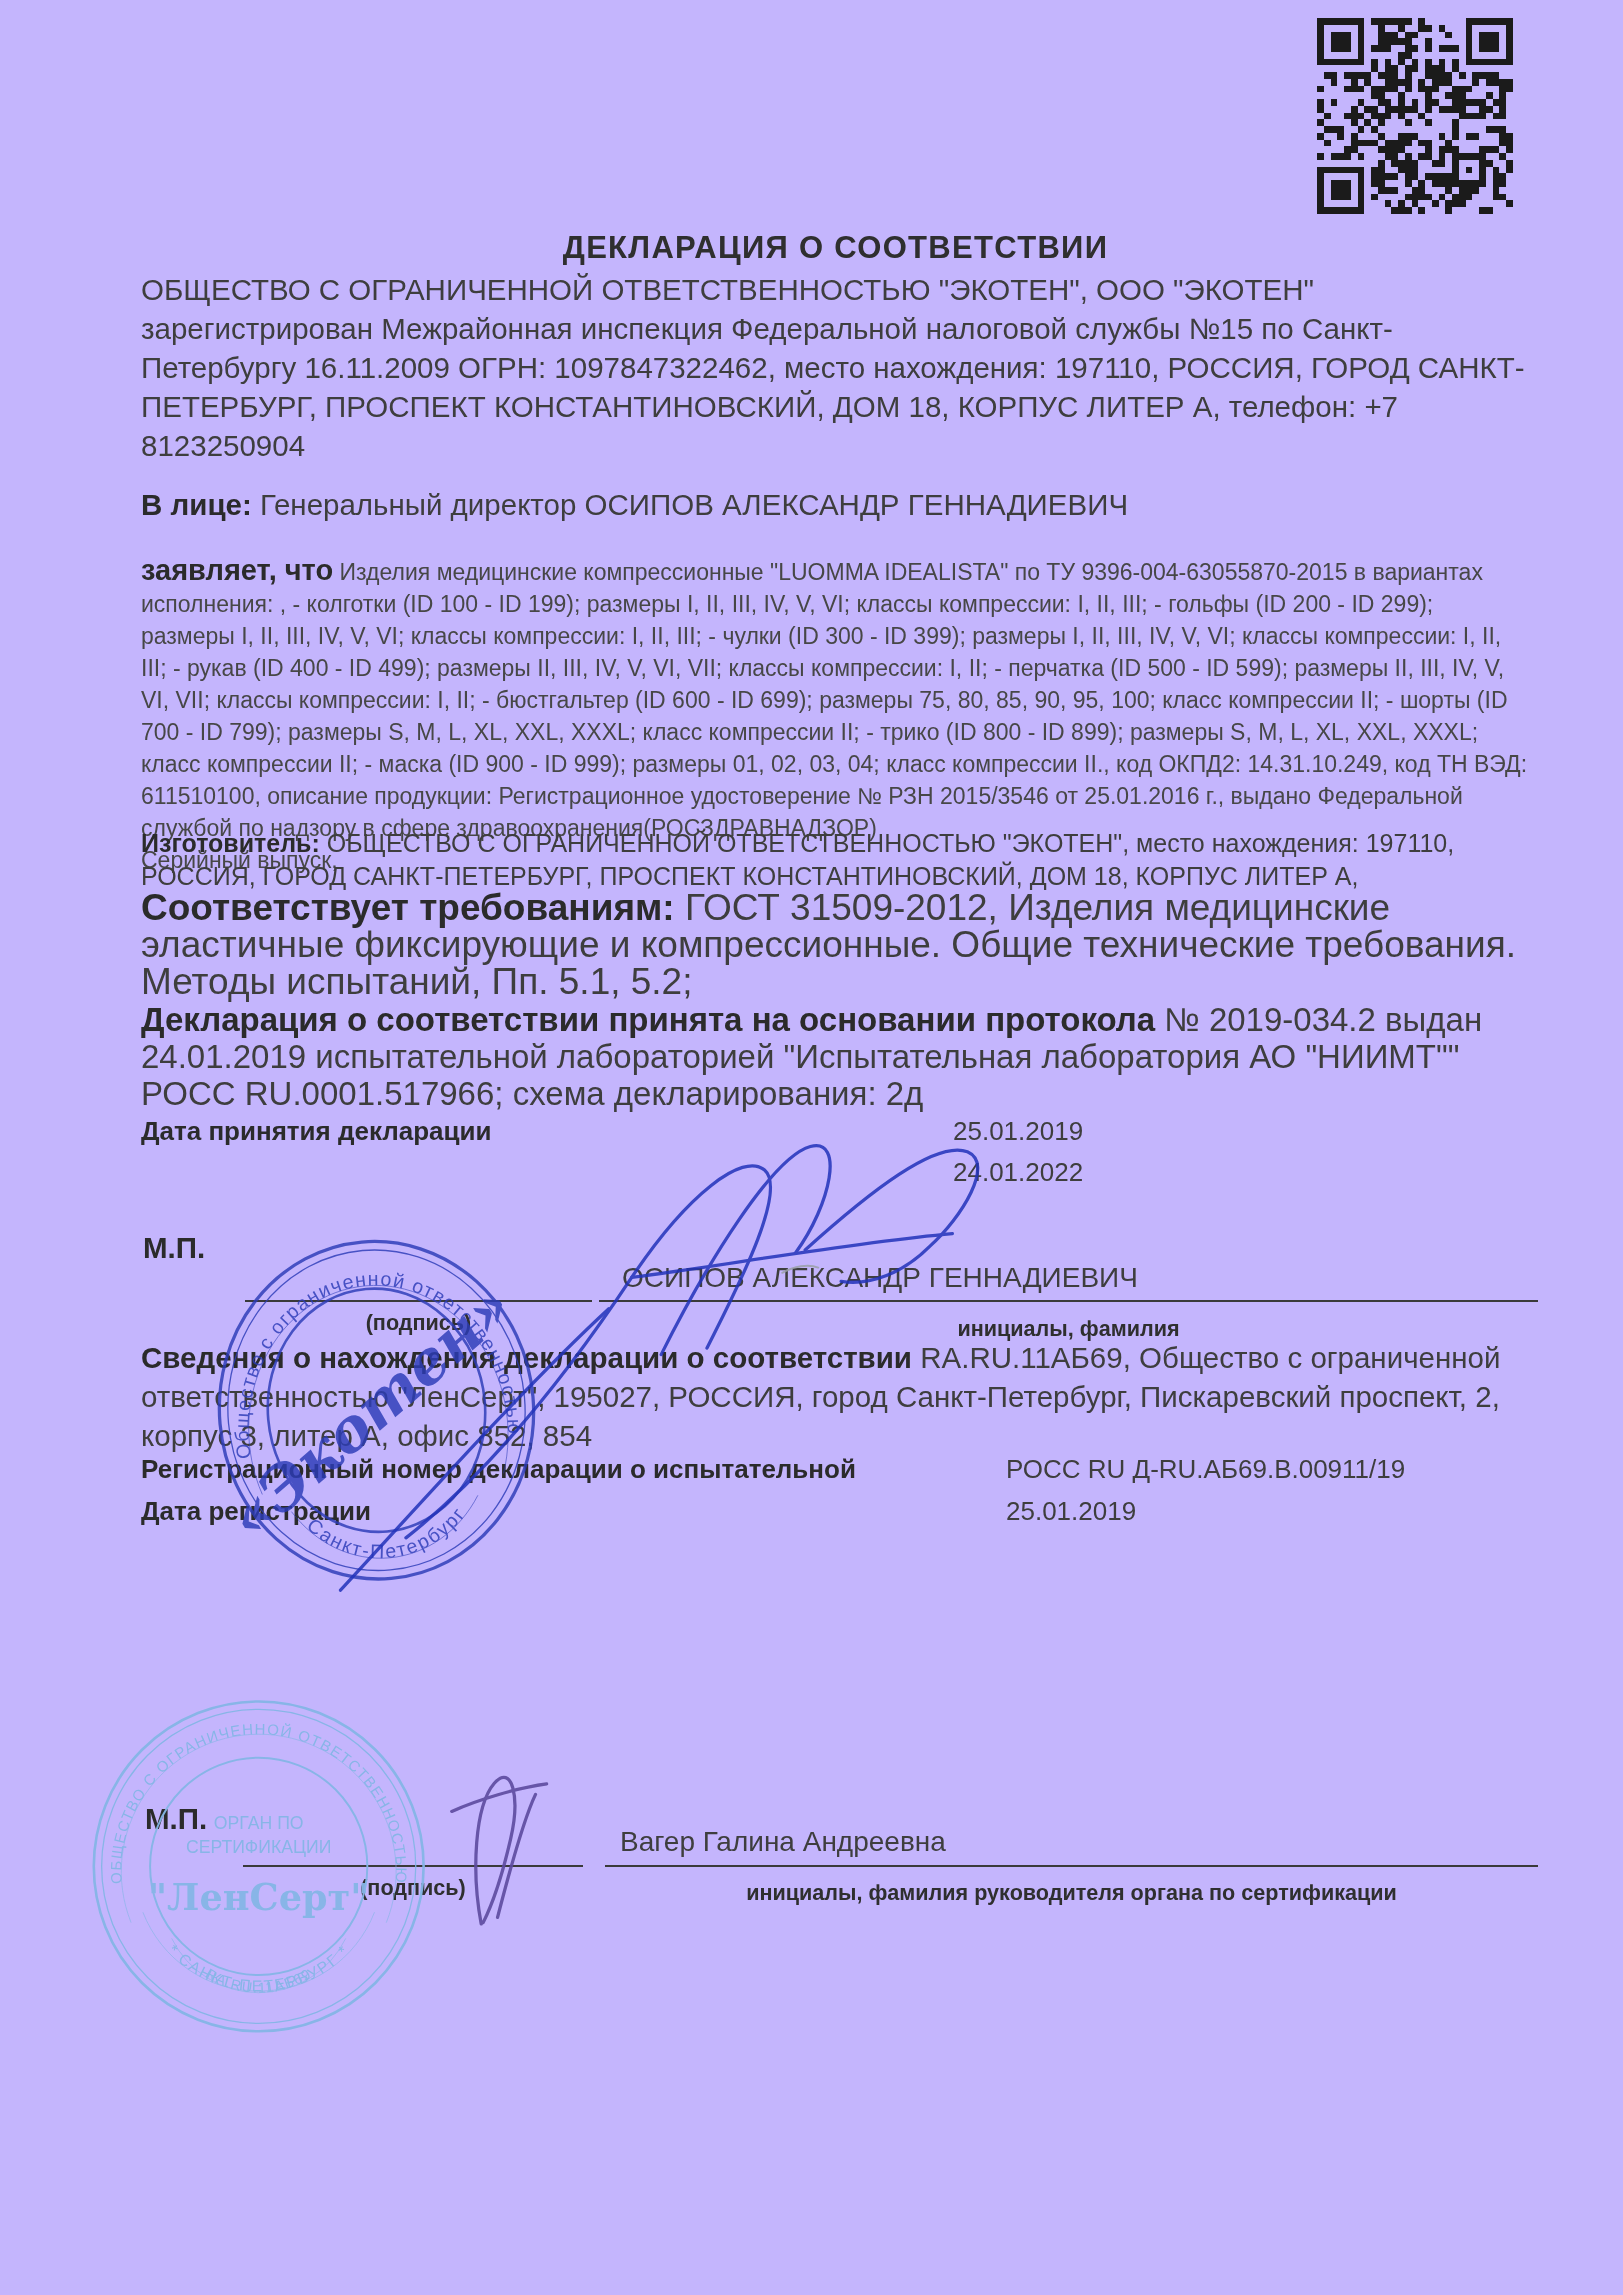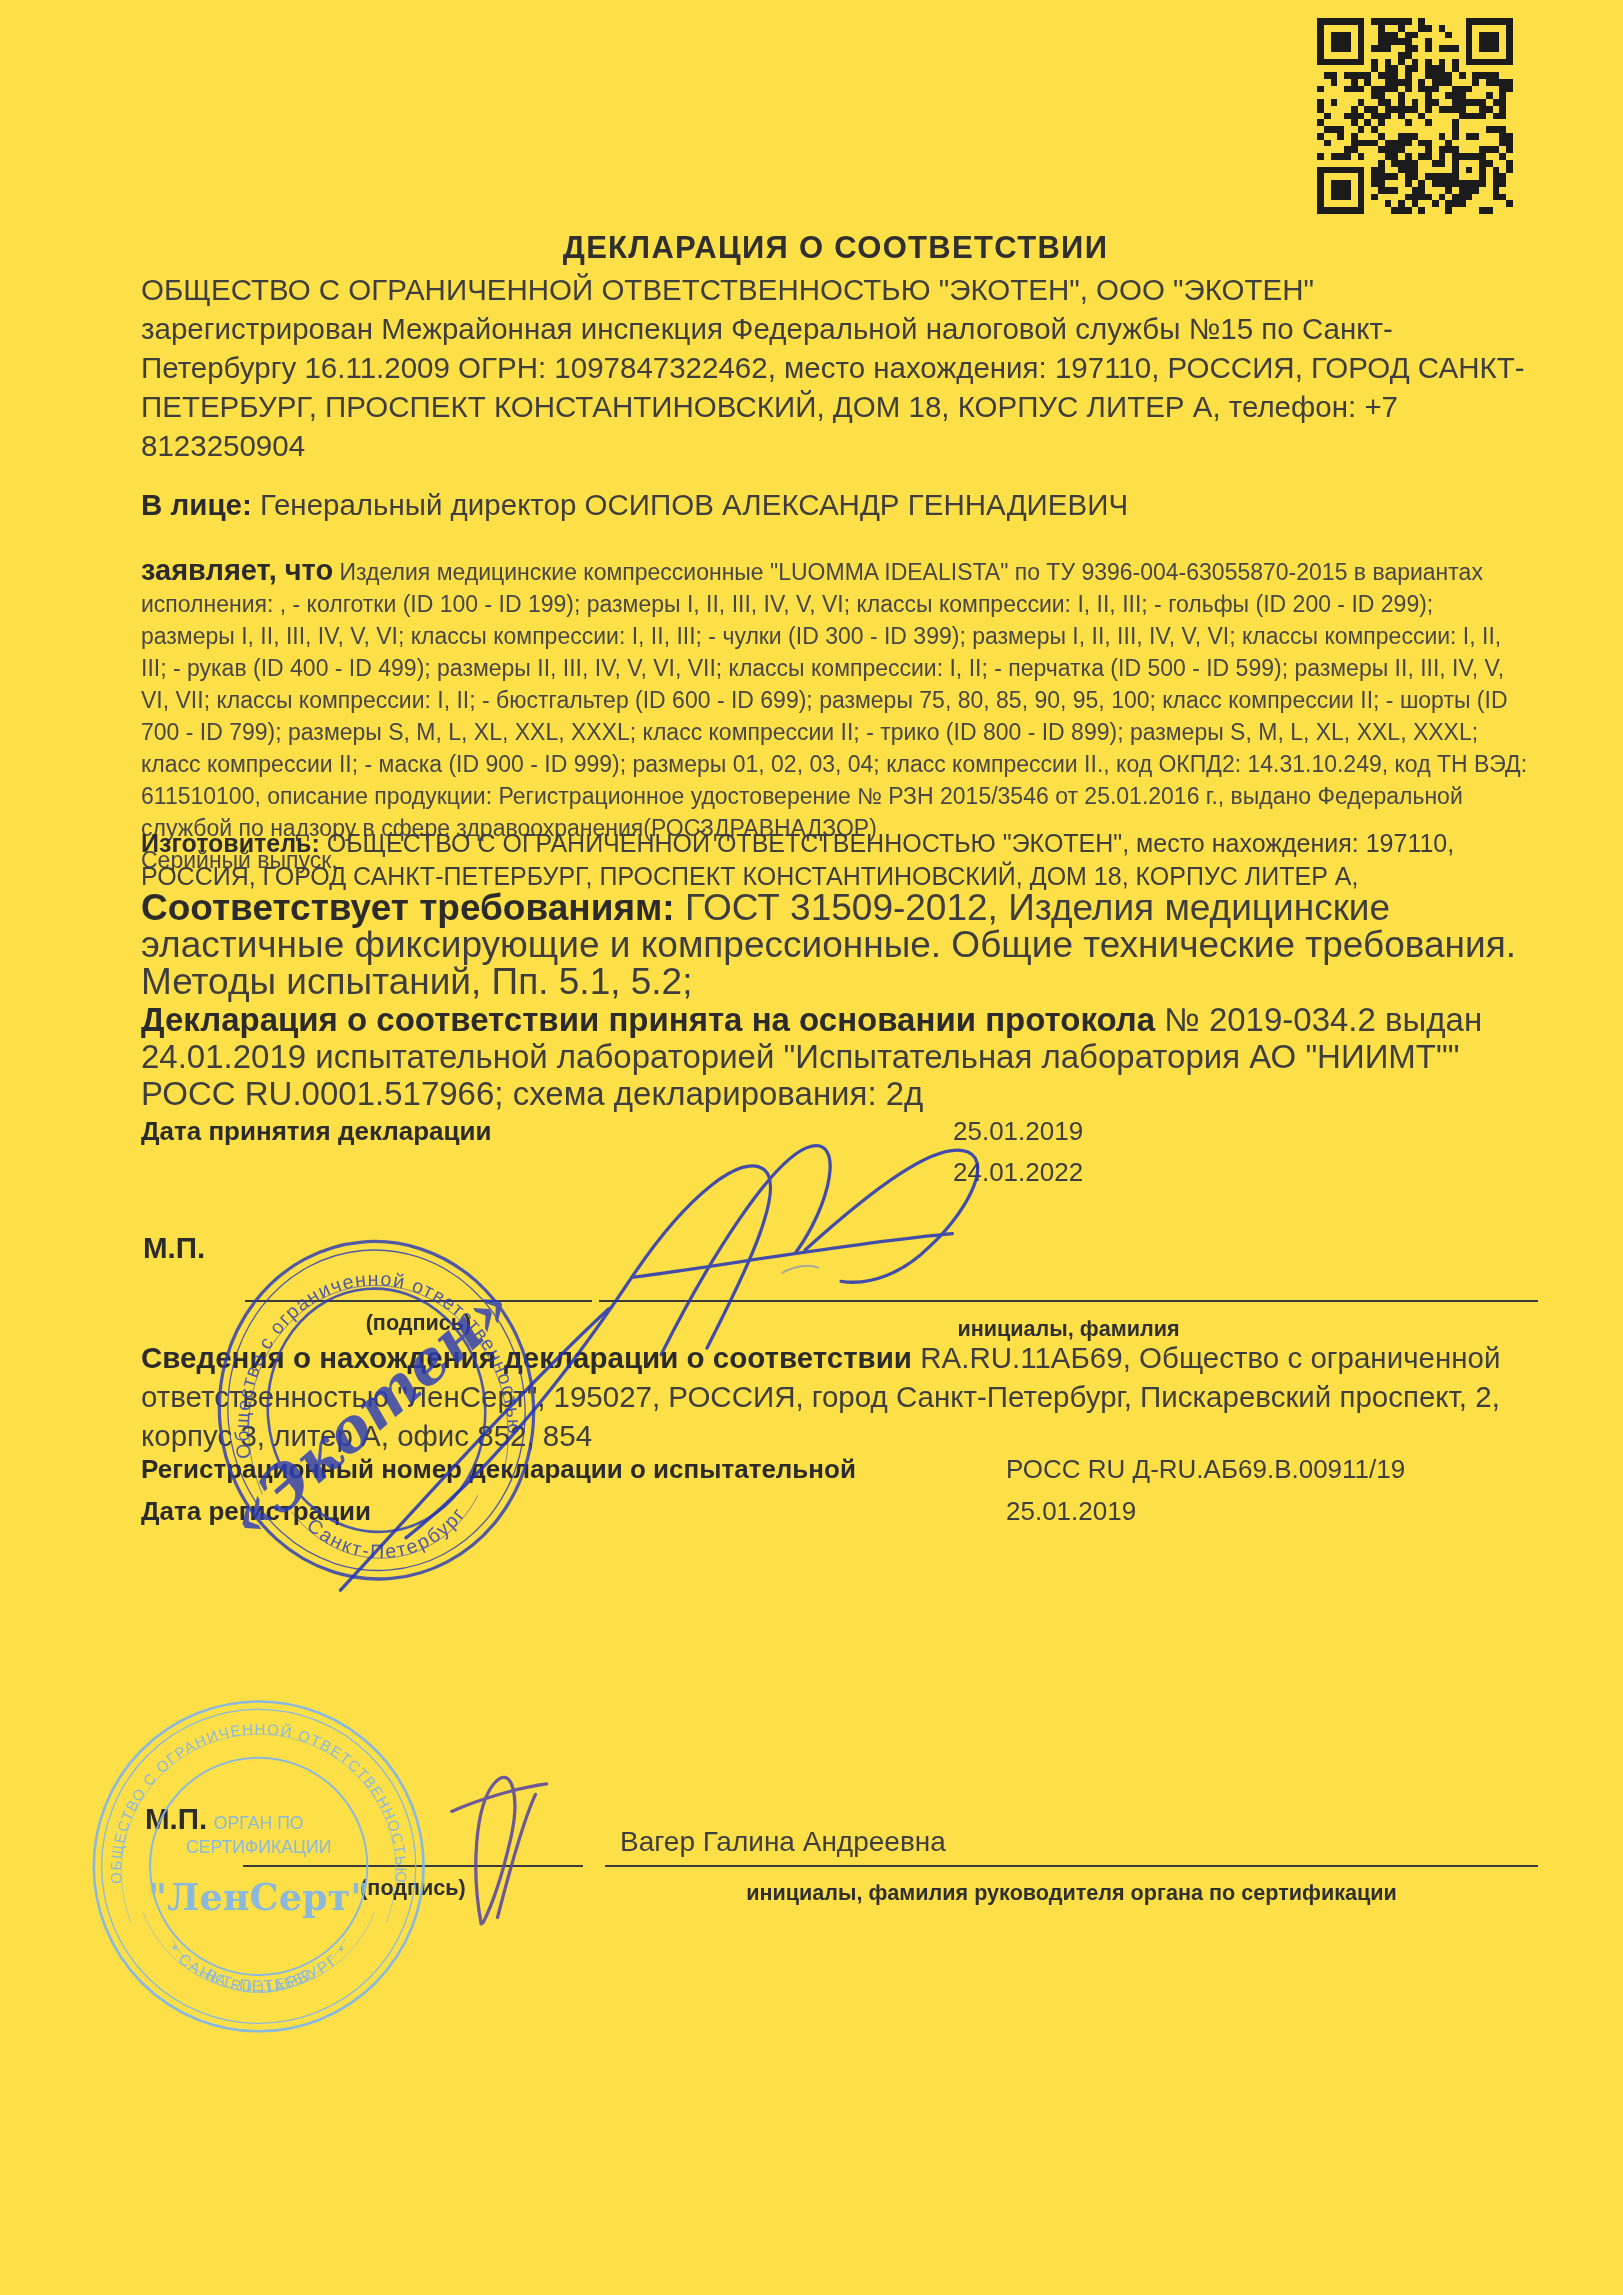--- a/index.html
+++ b/index.html
@@ -1,17 +1,17 @@
 <!DOCTYPE html>
 <html style="font-size:10.5px"><head>
 <meta charset="utf-8">
 <style>
   html,body{margin:0;padding:0;background:#e8e8e8;}
   .page{
-    position:relative;width:1624px;height:2295px;background:#fde047;
+    position:relative;width:1624px;height:2295px;background:#c4b5fd;
     font-family:"Liberation Sans",sans-serif;color:#3e3e3e;overflow:hidden;
   }
   .abs{position:absolute;left:141px;width:1389px;}
   p{margin:0;}
   .lbl{font-weight:bold;color:#2b2b2b;}
   .title{top:209px;text-align:center;font-size:31px;font-weight:bold;color:#2f2f2f;letter-spacing:1.3px;}
   .p1{top:270px;font-size:29.5px;line-height:39px;}
   .vlice{top:486px;font-size:29.5px;line-height:38px;}
   .declares{top:554px;font-size:23px;line-height:32px;color:#474747;}
   .declares .lbl{font-size:29px;}
@@ -506,20 +506,21 @@
     <span class="lbl">Дата принятия декларации</span>
     <span class="val val-dates">25.01.2019</span>
   </div>
   <div class="row row-date2">
     <span class="val val-dates">24.01.2022</span>
   </div>
 
   <div class="mp mp1">М.П.</div>
   <div class="sline l1"></div>
   <div class="sline l2"></div>
+  <div class="sig-name1">ОСИПОВ АЛЕКСАНДР ГЕННАДИЕВИЧ</div>
   <div class="cap cap-podpis1">(подпись)</div>
   <div class="cap cap-fam1">инициалы, фамилия</div>
 
   <p class="abs sved">
     <span class="lbl">Сведения о нахождения декларации о соответствии</span>
     <span>RA.RU.11АБ69, Общество с ограниченной ответственностью "ЛенСерт", 195027, РОССИЯ, город Санкт-Петербург, Пискаревский проспект, 2, корпус 3, литер А, офис 852, 854</span>
   </p>
   <div class="row row-reg1">
     <span class="lbl">Регистрационный номер декларации о испытательной</span>
     <span class="val val-reg">РОСС RU Д-RU.АБ69.В.00911/19</span>

